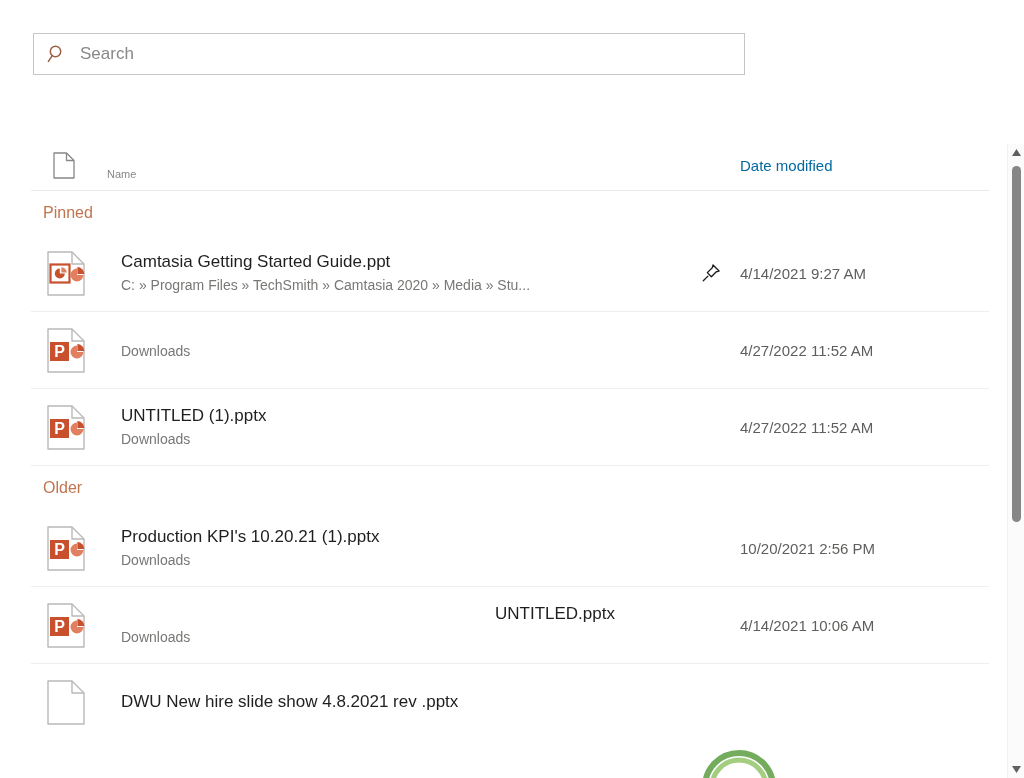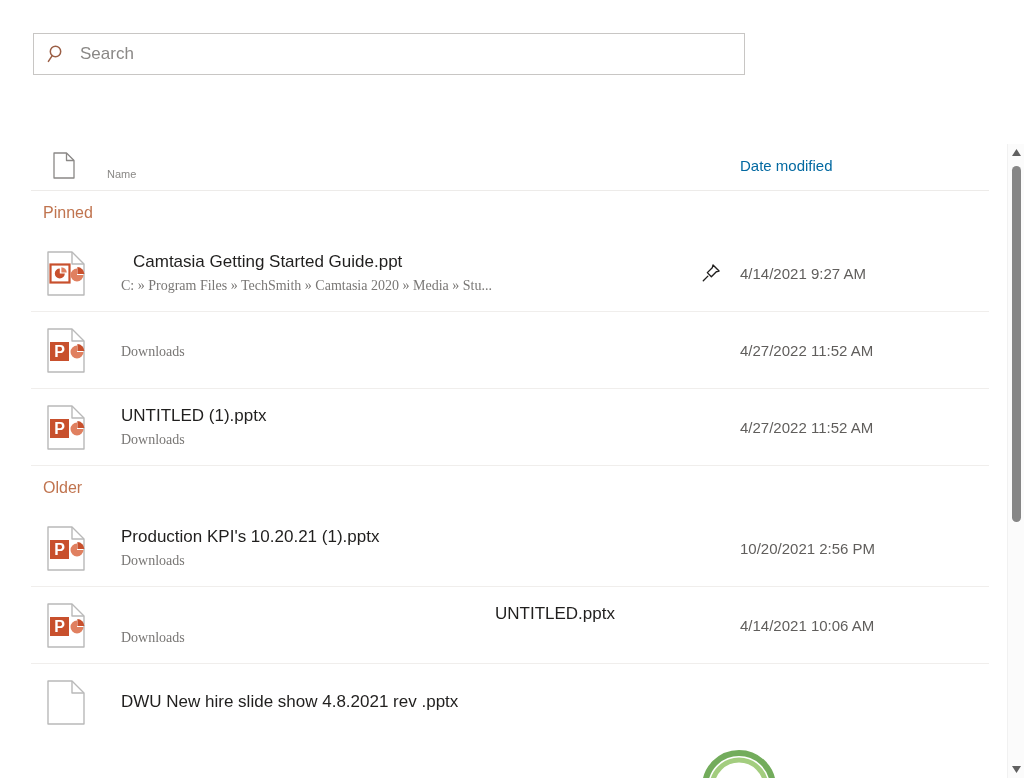--- a/index.html
+++ b/index.html
@@ -161,21 +161,20 @@
     overflow: hidden;
     text-overflow: ellipsis;
   }
   .row .fpath {
     font-size: 14px;
     color: #797775;
     line-height: 21px;
     margin-top: 2px;
     white-space: nowrap;
     overflow: hidden;
-    font-family: Liberation Serif, serif;
   }
   .row .pin {
     position: absolute;
     left: 668px;
     top: 50%;
     transform: translateY(-50%);
     width: 24px;
     height: 24px;
     display: flex;
     align-items: center;
@@ -273,21 +272,21 @@
     <path d="M1 1 H25 L37 13 V44 H1 Z" fill="#ffffff" stroke="#b9b9b9" stroke-width="1.4" stroke-linejoin="round"></path>
     <path d="M25 1 V13 H37" fill="none" stroke="#b9b9b9" stroke-width="1.4" stroke-linejoin="round"></path>
     <rect x="3.5" y="13.5" width="19" height="18" fill="#ffffff" stroke="#c8502d" stroke-width="2.2"></rect>
     <path d="M12.8 17.5 a5 5 0 1 0 5 5 h-5 z" fill="#c8502d"></path>
     <path d="M14.4 16.2 a5.6 5.6 0 0 1 5.4 5.4 h-5.4 z" fill="#e08060"></path>
     <path d="M30 17.5 a6.5 6.5 0 1 0 6.5 6.5 h-6.5 z" fill="#e08060"></path>
     <path d="M30.4 16.0 a7.3 7.3 0 0 1 7.0 7.0 h-7.0 z" fill="#c8502d"></path>
   </svg>
         </span>
        <span class="meta" style="display: block;">
-         <span class="fname" style="display: block; margin-left: 12px;">Camtasia Getting Started Guide.ppt</span>
+         <span class="fname" style="display: block;">Camtasia Getting Started Guide.ppt</span>
          <span class="fpath" style="display: block;">C: » Program Files » TechSmith » Camtasia 2020 » Media » Stu...</span>
        </span>
        <span class="pin">
           <svg width="22" height="22" viewBox="0 0 24 24" xmlns="http://www.w3.org/2000/svg">
     <g fill="none" stroke="#201f1e" stroke-width="1.5" stroke-linejoin="round" stroke-linecap="round">
       <path d="M14.2 3.2 L20.8 9.8 L17.8 10.6 L12.4 16 L8 11.6 L13.4 6.2 Z"></path>
       <line x1="8.6" y1="15.4" x2="3.6" y2="20.4"></line>
     </g>
   </svg>
         </span>

